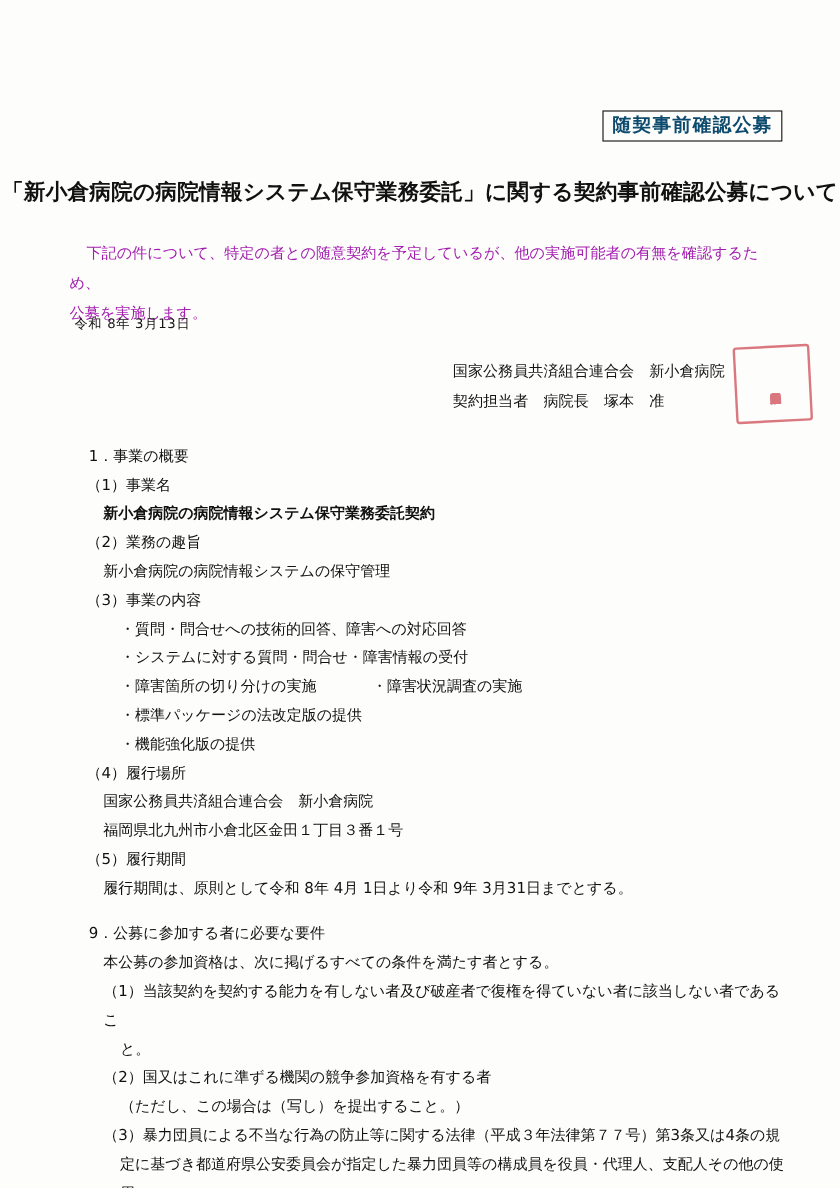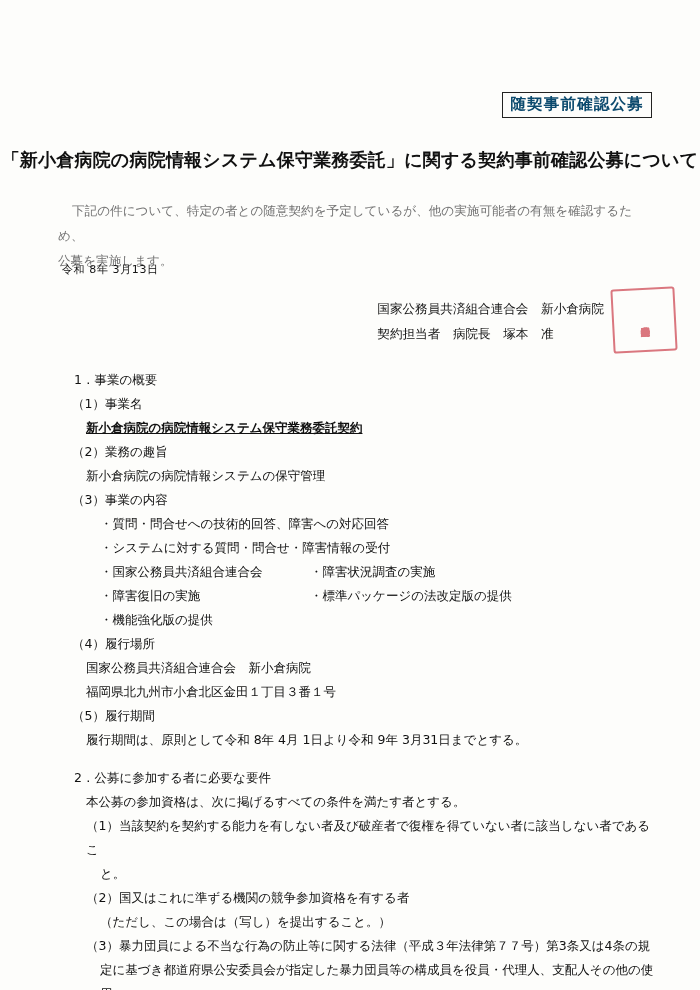--- a/index.html
+++ b/index.html
@@ -47,21 +47,21 @@
     color: #111;
   }
   
   .lead {
     position: absolute;
     top: 198px;
     left: 58px;
     width: 596px;
     font-size: 12.6px;
     line-height: 2.0;
-    color: #737373;
+    color: #a21caf;
   }
   .lead .l1 { display: block; text-indent: 14px; }
   .lead .l2 { display: block; }
 
   
   .doc-date {
     position: absolute;
     top: 262px;
     left: 62px;
     font-size: 11px;
@@ -110,21 +110,21 @@
     left: 58px;
     width: 600px;
     font-size: 12.5px;
     line-height: 1.92;
     color: #111;
   }
   .sec-head { margin: 0 0 0 16px; }
   .lvl1 { padding-left: 14px; }
   .lvl2 { padding-left: 28px; }
   .lvl3 { padding-left: 42px; }
-  .lvl2-strong { padding-left: 28px; font-weight: 700; text-decoration: underline; }
+  .lvl2-strong { padding-left: 28px; font-weight: 700; }
   .gap-md { height: 14px; }
   .two-col {
     display: flex;
     padding-left: 42px;
   }
   .two-col .c1 { width: 210px; flex: none; }
   .two-col .c2 { flex: 1; }
   .hang {
     padding-left: 28px;
     text-indent: 0;
@@ -161,39 +161,38 @@
     <div class="lvl1">（1）事業名</div>
     <div class="lvl2-strong">新小倉病院の病院情報システム保守業務委託契約</div>
 
     <div class="lvl1">（2）業務の趣旨</div>
     <div class="lvl2">新小倉病院の病院情報システムの保守管理</div>
 
     <div class="lvl1">（3）事業の内容</div>
     <div class="lvl3">・質問・問合せへの技術的回答、障害への対応回答</div>
     <div class="lvl3">・システムに対する質問・問合せ・障害情報の受付</div>
     <div class="two-col">
-      <span class="c1">・国家公務員共済組合連合会</span>
+      <span class="c1">・障害箇所の切り分けの実施</span>
       <span class="c2">・障害状況調査の実施</span>
     </div>
     <div class="two-col">
-      <span class="c1">・障害復旧の実施</span>
       <span class="c2">・標準パッケージの法改定版の提供</span>
     </div>
     <div class="lvl3">・機能強化版の提供</div>
 
     <div class="lvl1">（4）履行場所</div>
     <div class="lvl2">国家公務員共済組合連合会　新小倉病院</div>
     <div class="lvl2">福岡県北九州市小倉北区金田１丁目３番１号</div>
 
     <div class="lvl1">（5）履行期間</div>
     <div class="lvl2">履行期間は、原則として令和 8年 4月 1日より令和 9年 3月31日までとする。</div>
 
     <div class="gap-md"></div>
 
-    <div class="sec-head">2．公募に参加する者に必要な要件</div>
+    <div class="sec-head">9．公募に参加する者に必要な要件</div>
     <div class="lvl2">本公募の参加資格は、次に掲げるすべての条件を満たす者とする。</div>
 
     <div class="hang">
       <span>（1）当該契約を契約する能力を有しない者及び破産者で復権を得ていない者に該当しない者であるこ</span>
       <span class="cont">と。</span>
     </div>
 
     <div class="hang">
       <span>（2）国又はこれに準ずる機関の競争参加資格を有する者</span>
       <span class="cont">（ただし、この場合は（写し）を提出すること。）</span>

